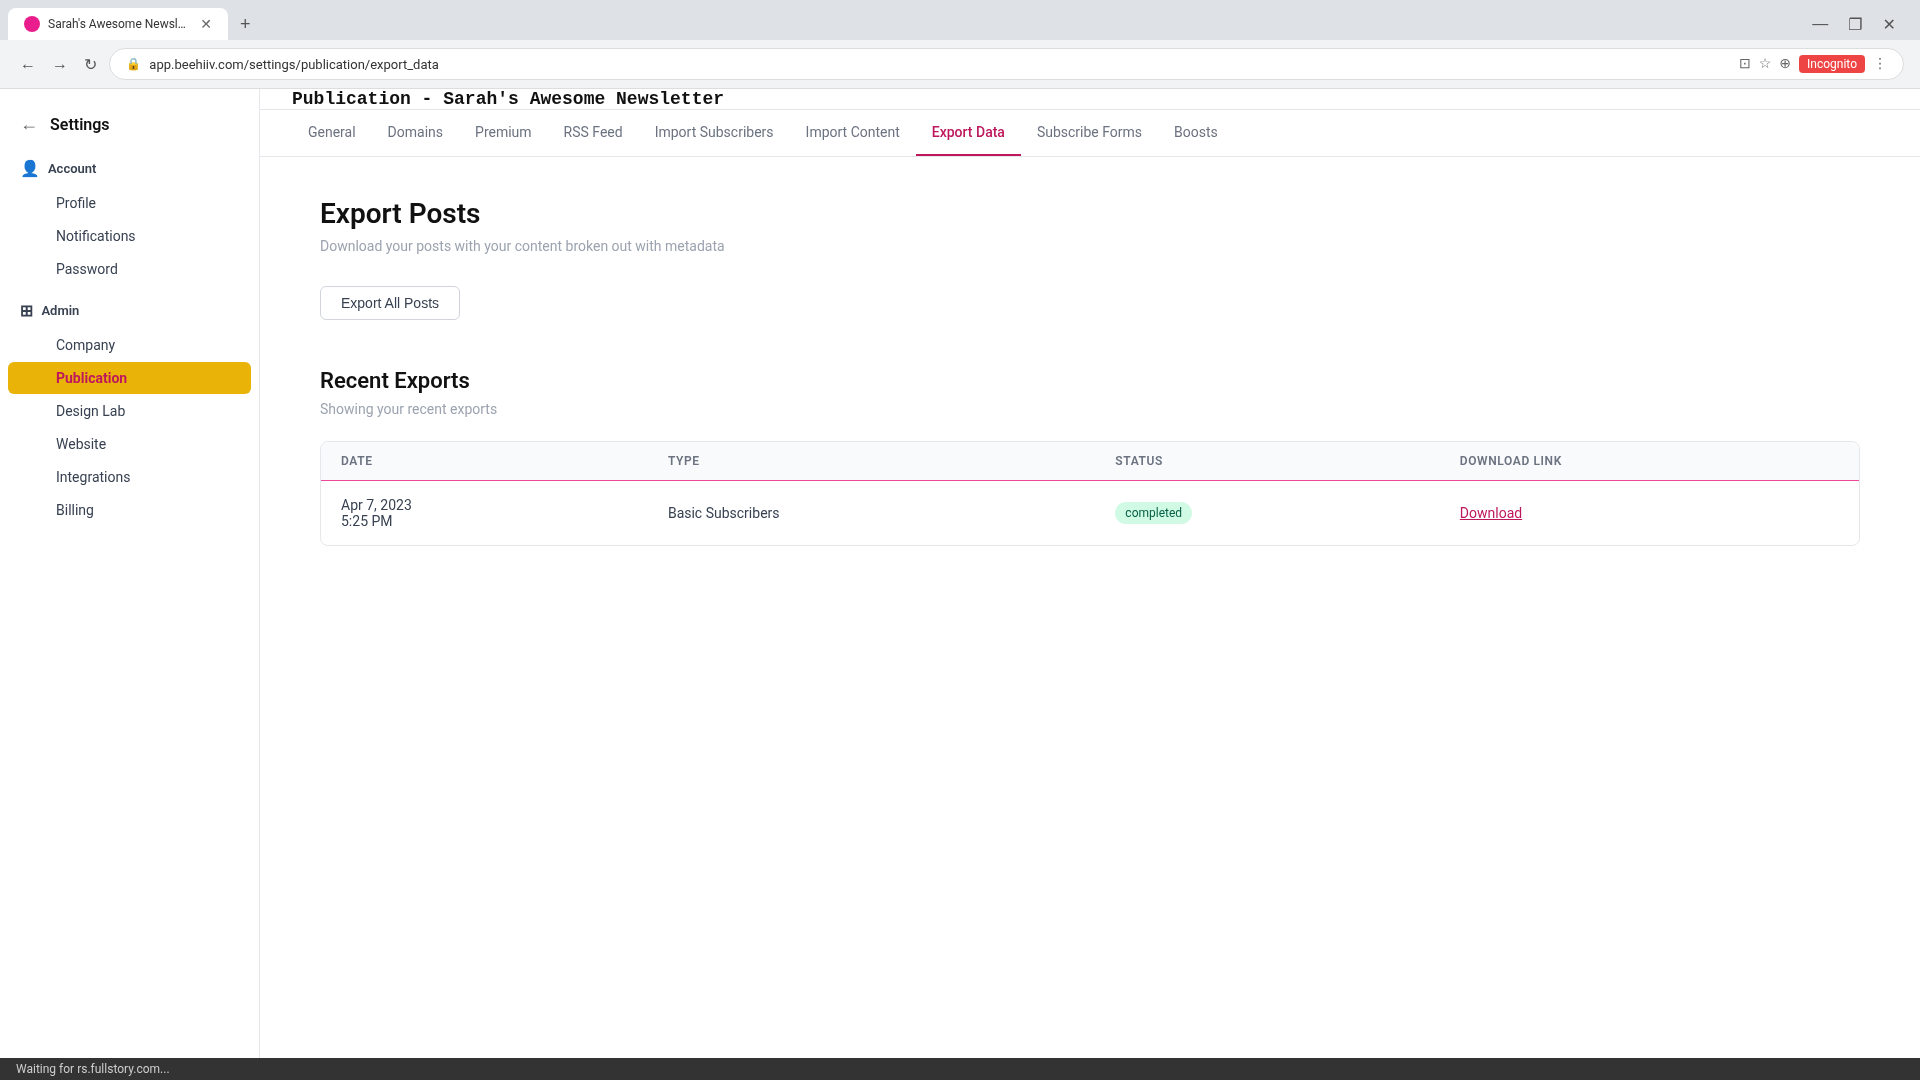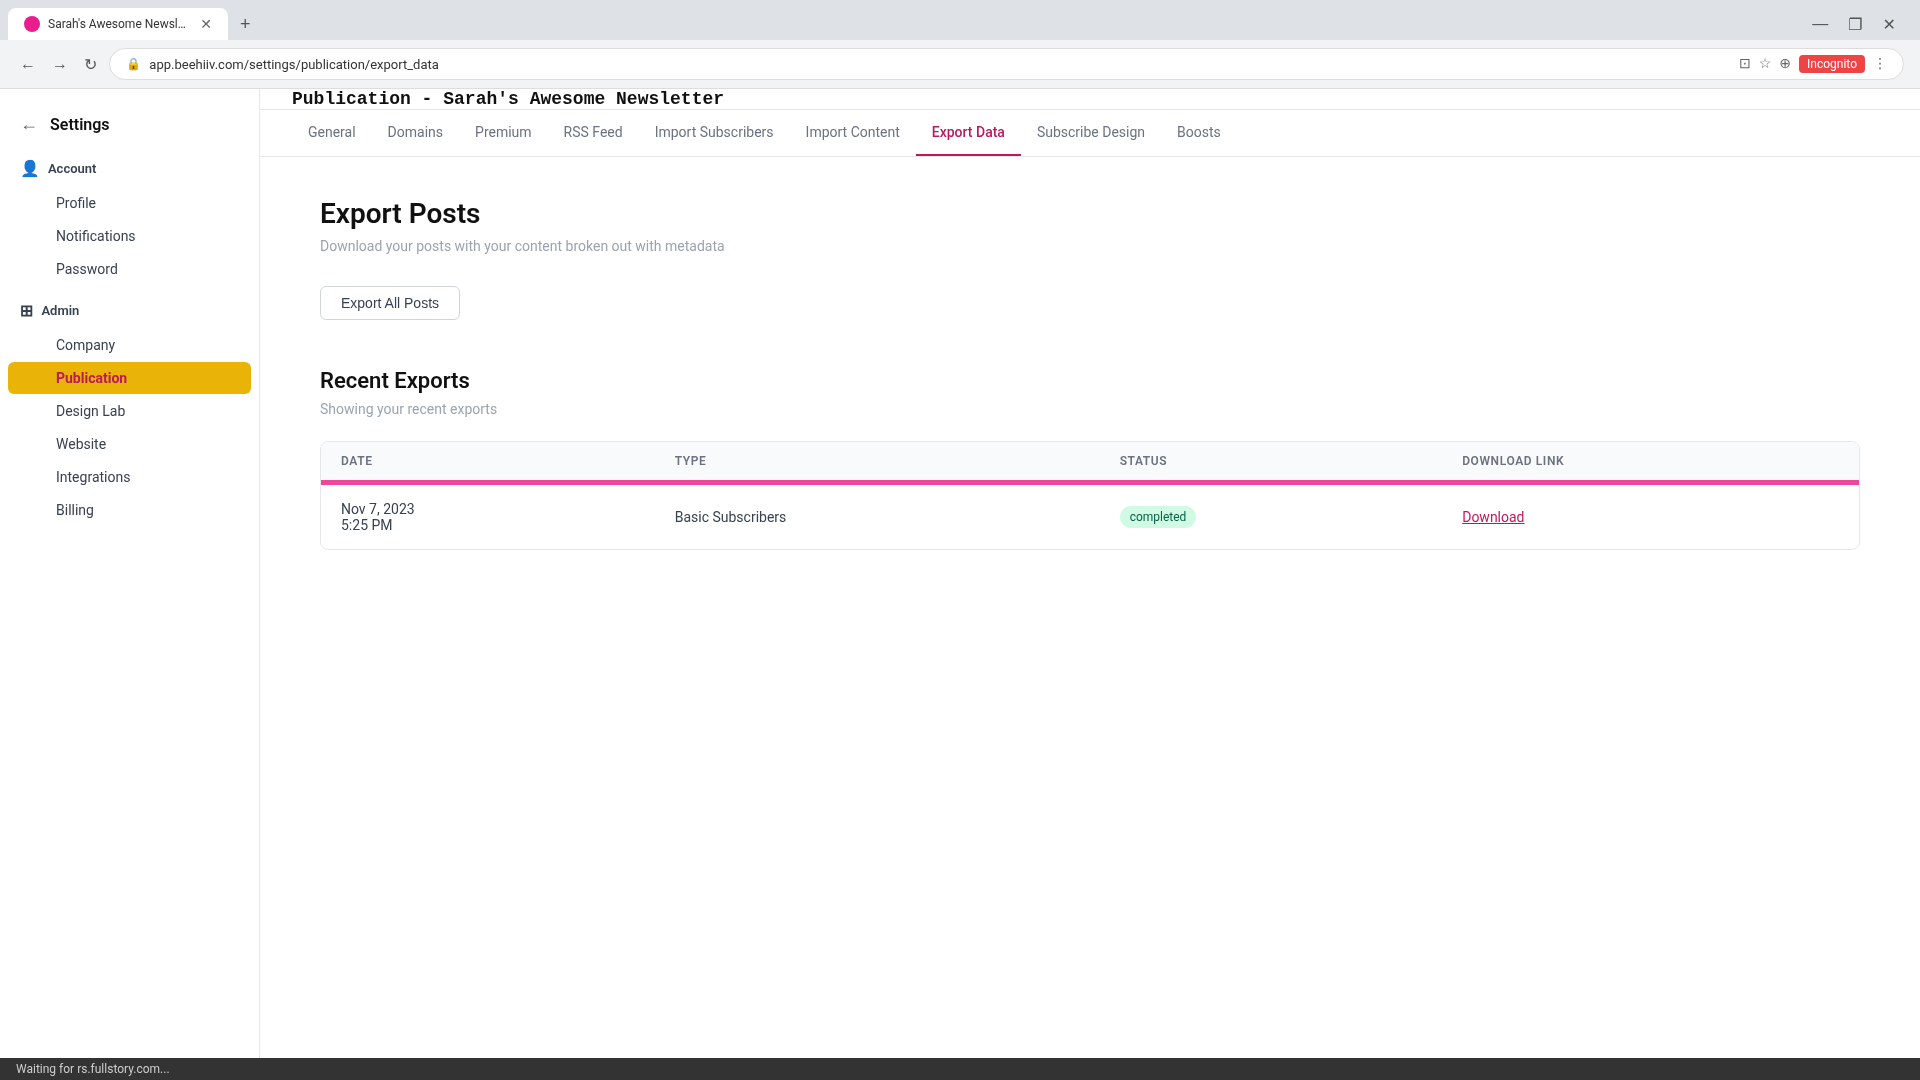--- a/index.html
+++ b/index.html
@@ -56,21 +56,21 @@
     .section-desc { font-size: 14px; color: #9ca3af; margin-bottom: 32px; }
 
     .export-btn { background: #fff; border: 1px solid #d1d5db; border-radius: 6px; padding: 8px 20px; font-size: 14px; color: #374151; cursor: pointer; margin-bottom: 48px; }
 
     .recent-section { }
     .recent-title { font-size: 22px; font-weight: 600; color: #111; margin-bottom: 8px; }
     .recent-desc { font-size: 14px; color: #9ca3af; margin-bottom: 24px; }
 
     .table-container { border: 1px solid #e5e7eb; border-radius: 8px; overflow: hidden; }
     .table { width: 100%; border-collapse: collapse; }
-    .table th { padding: 12px 20px; text-align: left; font-size: 12px; font-weight: 600; color: #6b7280; text-transform: uppercase; letter-spacing: 0.05em; background: #f9fafb; border-bottom: 5px solid #ec4899; }
+    .table th { padding: 12px 20px; text-align: left; font-size: 12px; font-weight: 600; color: #6b7280; text-transform: uppercase; letter-spacing: 0.05em; background: #f9fafb; border-bottom: 1px solid #ec4899; }
     .table td { padding: 16px 20px; font-size: 14px; color: #374151; border-bottom: 1px solid #f3f4f6; }
     .table tr:last-child td { border-bottom: none; }
     .status-badge { display: inline-block; background: #d1fae5; color: #065f46; font-size: 12px; padding: 4px 10px; border-radius: 12px; }
     .download-link { color: #be185d; text-decoration: underline; cursor: pointer; }
 
     
     .status-bar { background: #333; color: #ccc; font-size: 12px; padding: 4px 16px; }
   </style>
 </head>
 <body>
@@ -145,21 +145,21 @@
     </div>
 
     <div class="tabs">
       <div class="tab-item">General</div>
       <div class="tab-item">Domains</div>
       <div class="tab-item">Premium</div>
       <div class="tab-item">RSS Feed</div>
       <div class="tab-item">Import Subscribers</div>
       <div class="tab-item">Import Content</div>
       <div class="tab-item active">Export Data</div>
-      <div class="tab-item">Subscribe Design</div>
+      <div class="tab-item">Subscribe Forms</div>
       <div class="tab-item">Boosts</div>
     </div>
 
     <div class="main-content">
 
       <div>
         <h2 class="section-title">Export Posts</h2>
         <p class="section-desc">Download your posts with your content broken out with metadata</p>
         <button class="export-btn">Export All Posts</button>
       </div>
@@ -174,21 +174,21 @@
               <tr>
                 <th>DATE</th>
                 <th>TYPE</th>
                 <th>STATUS</th>
                 <th>DOWNLOAD LINK</th>
               </tr>
             </thead>
             <tbody>
               <tr>
                 <td>
-                  <span>Nov 7, 2023</span><br>
+                  <span>Apr 7, 2023</span><br>
                   <span>5:25 PM</span>
                 </td>
                 <td>Basic Subscribers</td>
                 <td>
                   <span class="status-badge">completed</span>
                 </td>
                 <td>
                   <a class="download-link">Download</a>
                 </td>
               </tr>

